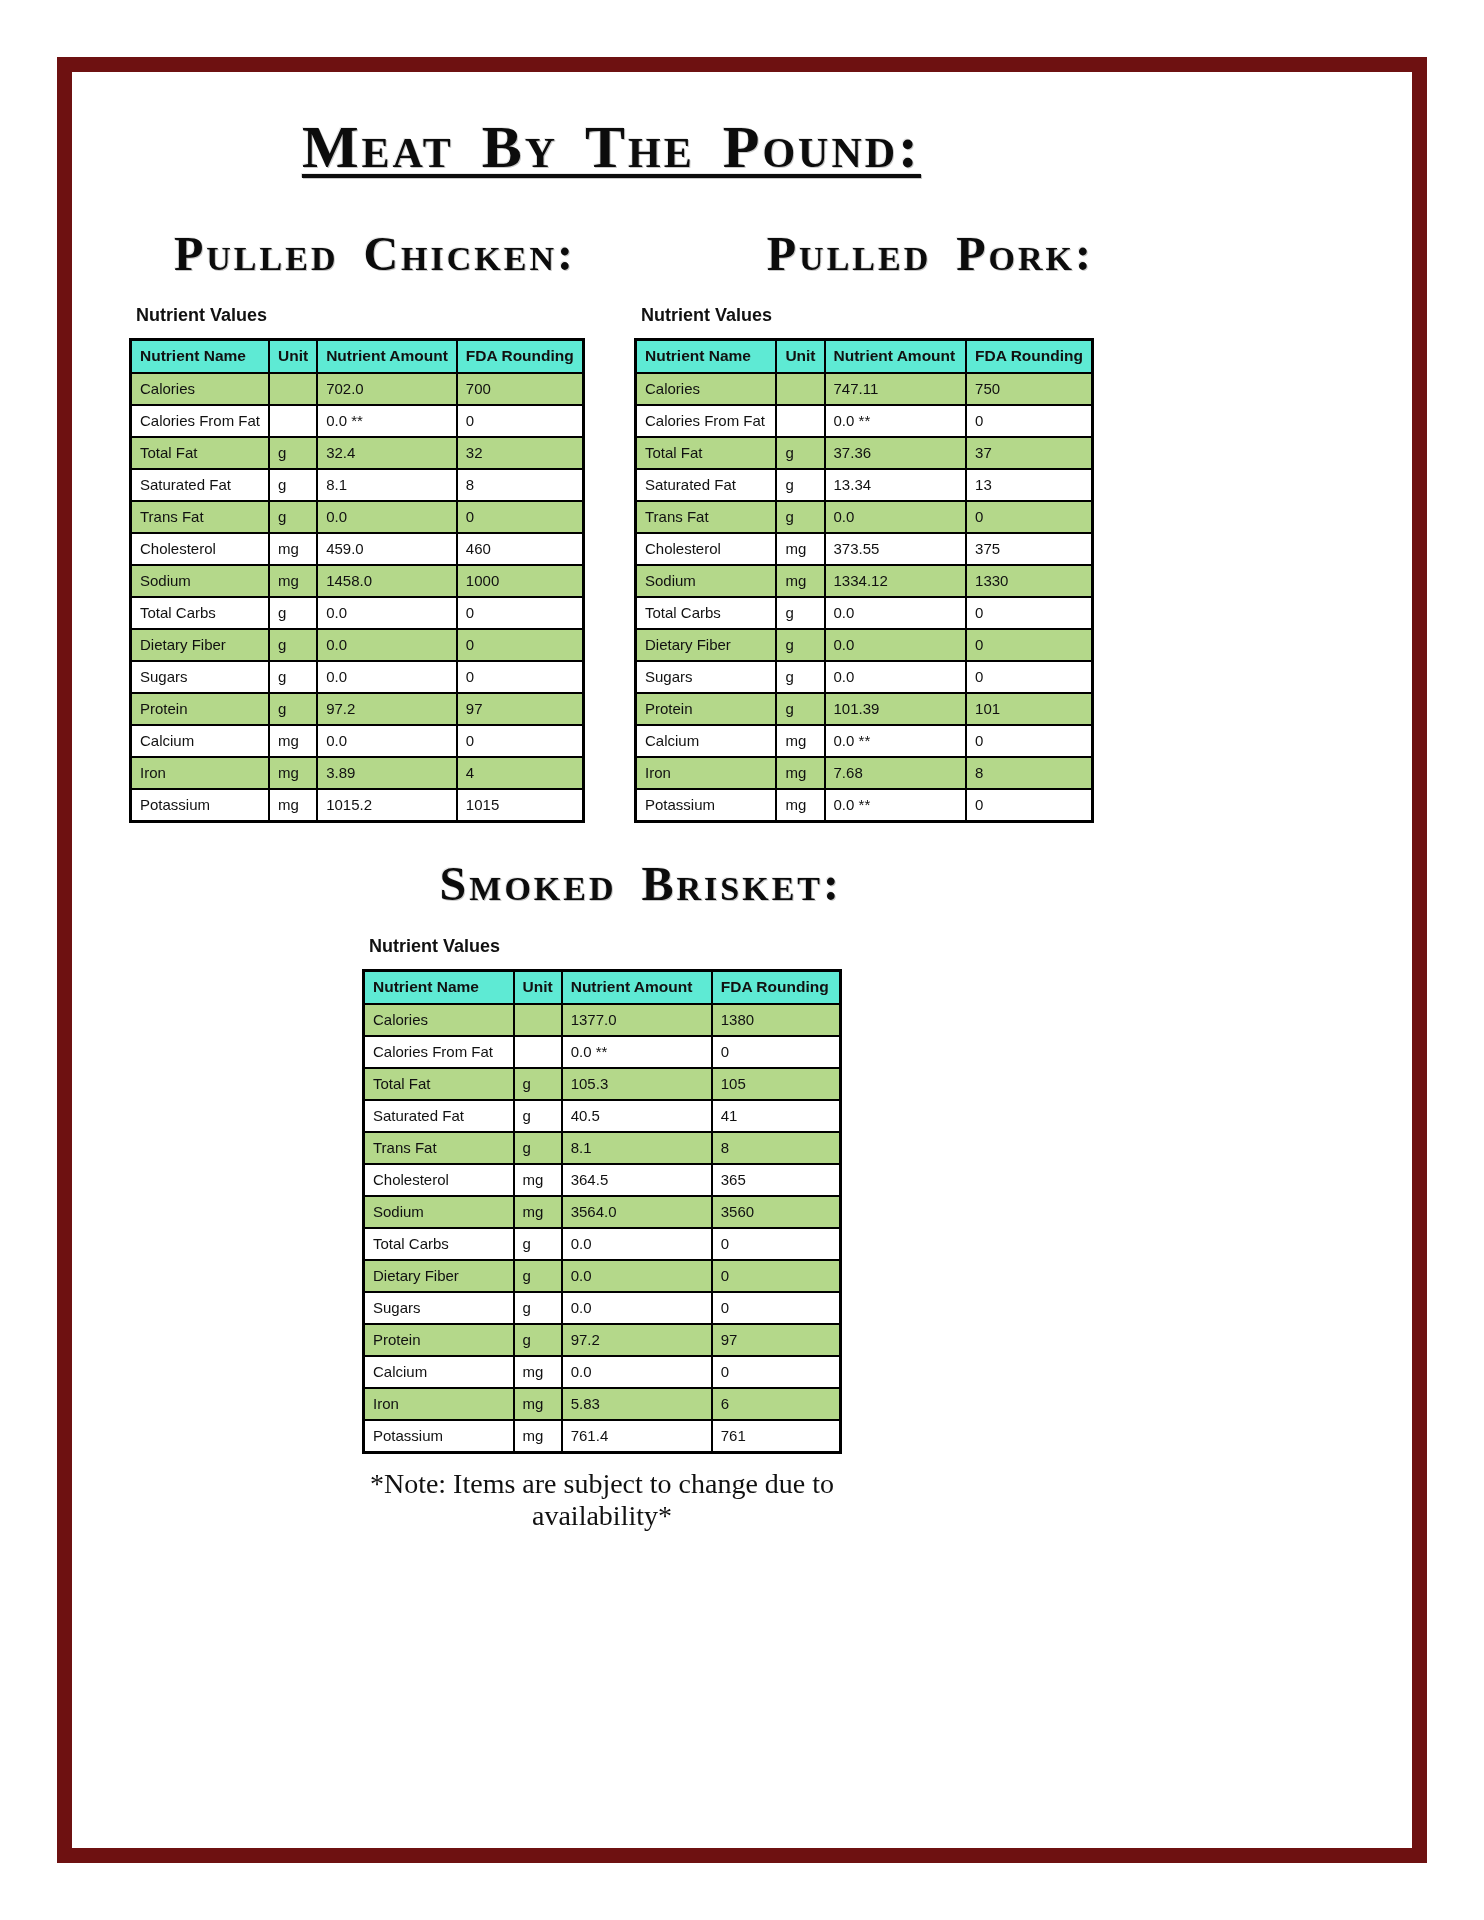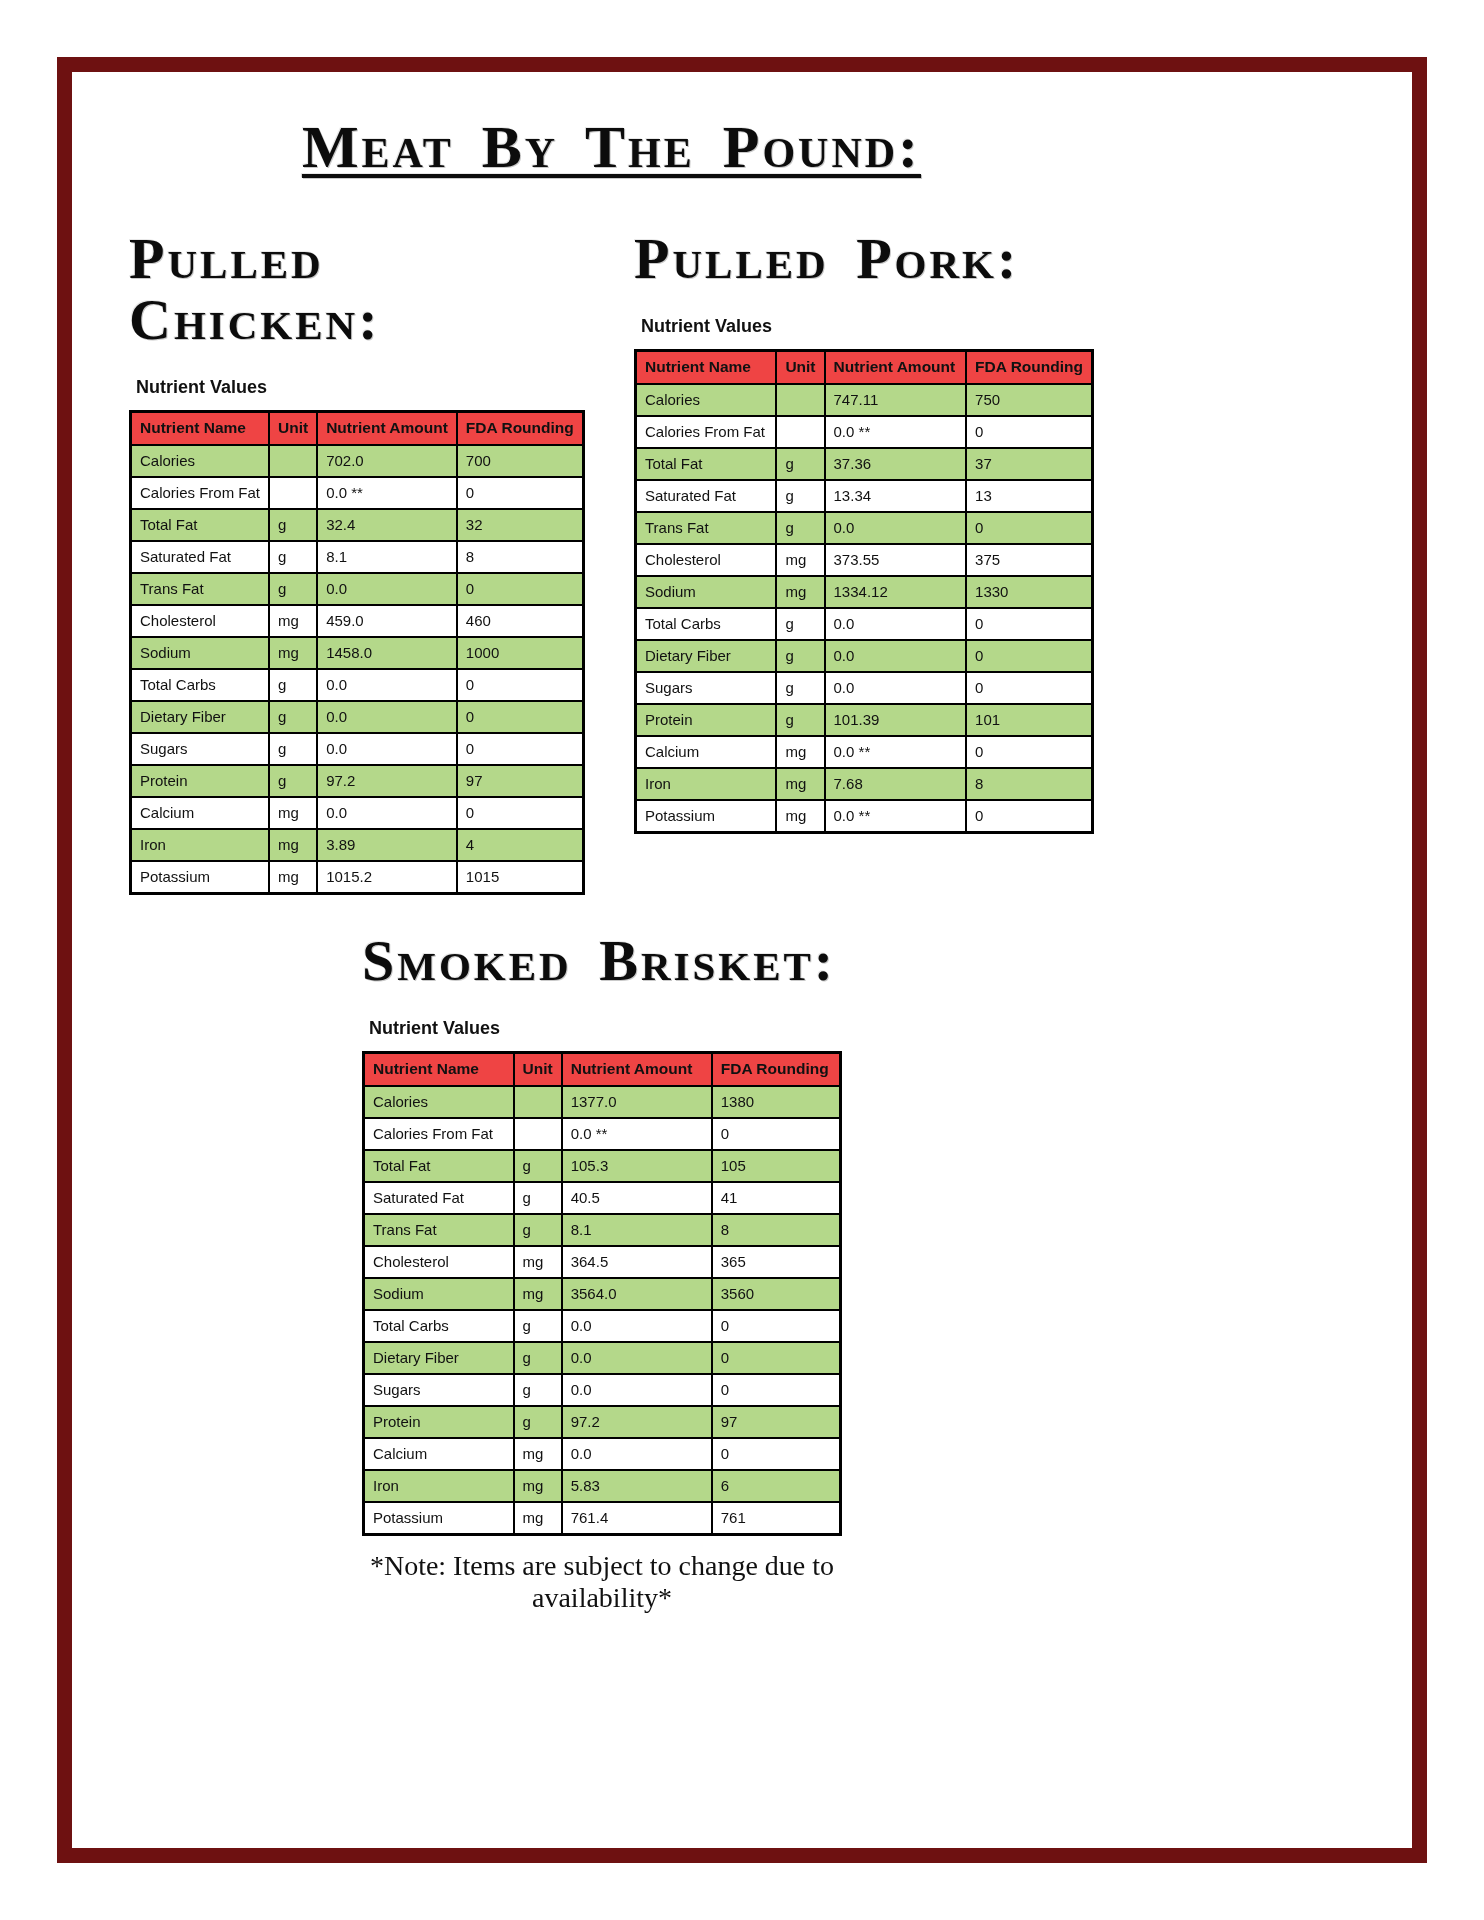--- a/index.html
+++ b/index.html
@@ -31,38 +31,38 @@
     text-decoration-thickness:4px;
     text-underline-offset:7px;
     margin-bottom:50px;
   }
   .top-row { display:flex; gap:58px; align-items:flex-start; }
   .sec { display:block; }
   .sec-chicken { width:447px; }
   .sec-pork { width:520px; }
   .sec-brisket { width:480px; margin-left:233px; margin-top:36px; }
   h2.sec-heading {
-    font-size:58px; line-height:1.05; text-align:left; margin-bottom:26px;
+    font-size:48px; line-height:1.05; text-align:right; margin-bottom:26px;
   }
   .nv-label { font-weight:700; font-size:18px; margin-bottom:12px;margin-left:7px; }
   table.nv-table {
     border-collapse:collapse; width:100%;
     border:3px solid #000;
     font-size:15px;
   }
   table.nv-table th, table.nv-table td {
     border:2px solid #000;
     padding:6px 8px 7px 8px;
     text-align:left;
     vertical-align:middle;
     height:31px;
     white-space:nowrap;
     overflow:hidden;
   }
-  table.nv-table th { font-weight:700; font-size:15.5px; background:#ef4444; }
+  table.nv-table th { font-weight:700; font-size:15.5px; background:#5eead4; }
   table.nv-table tr.green td { background:var(--green,#b4d88a); }
   .note {
     font-family:"Liberation Serif", serif;
     font-size:28px; text-align:center; margin-top:14px;
     color:#111;
   }
 </style>
 </head>
 <body>
 

